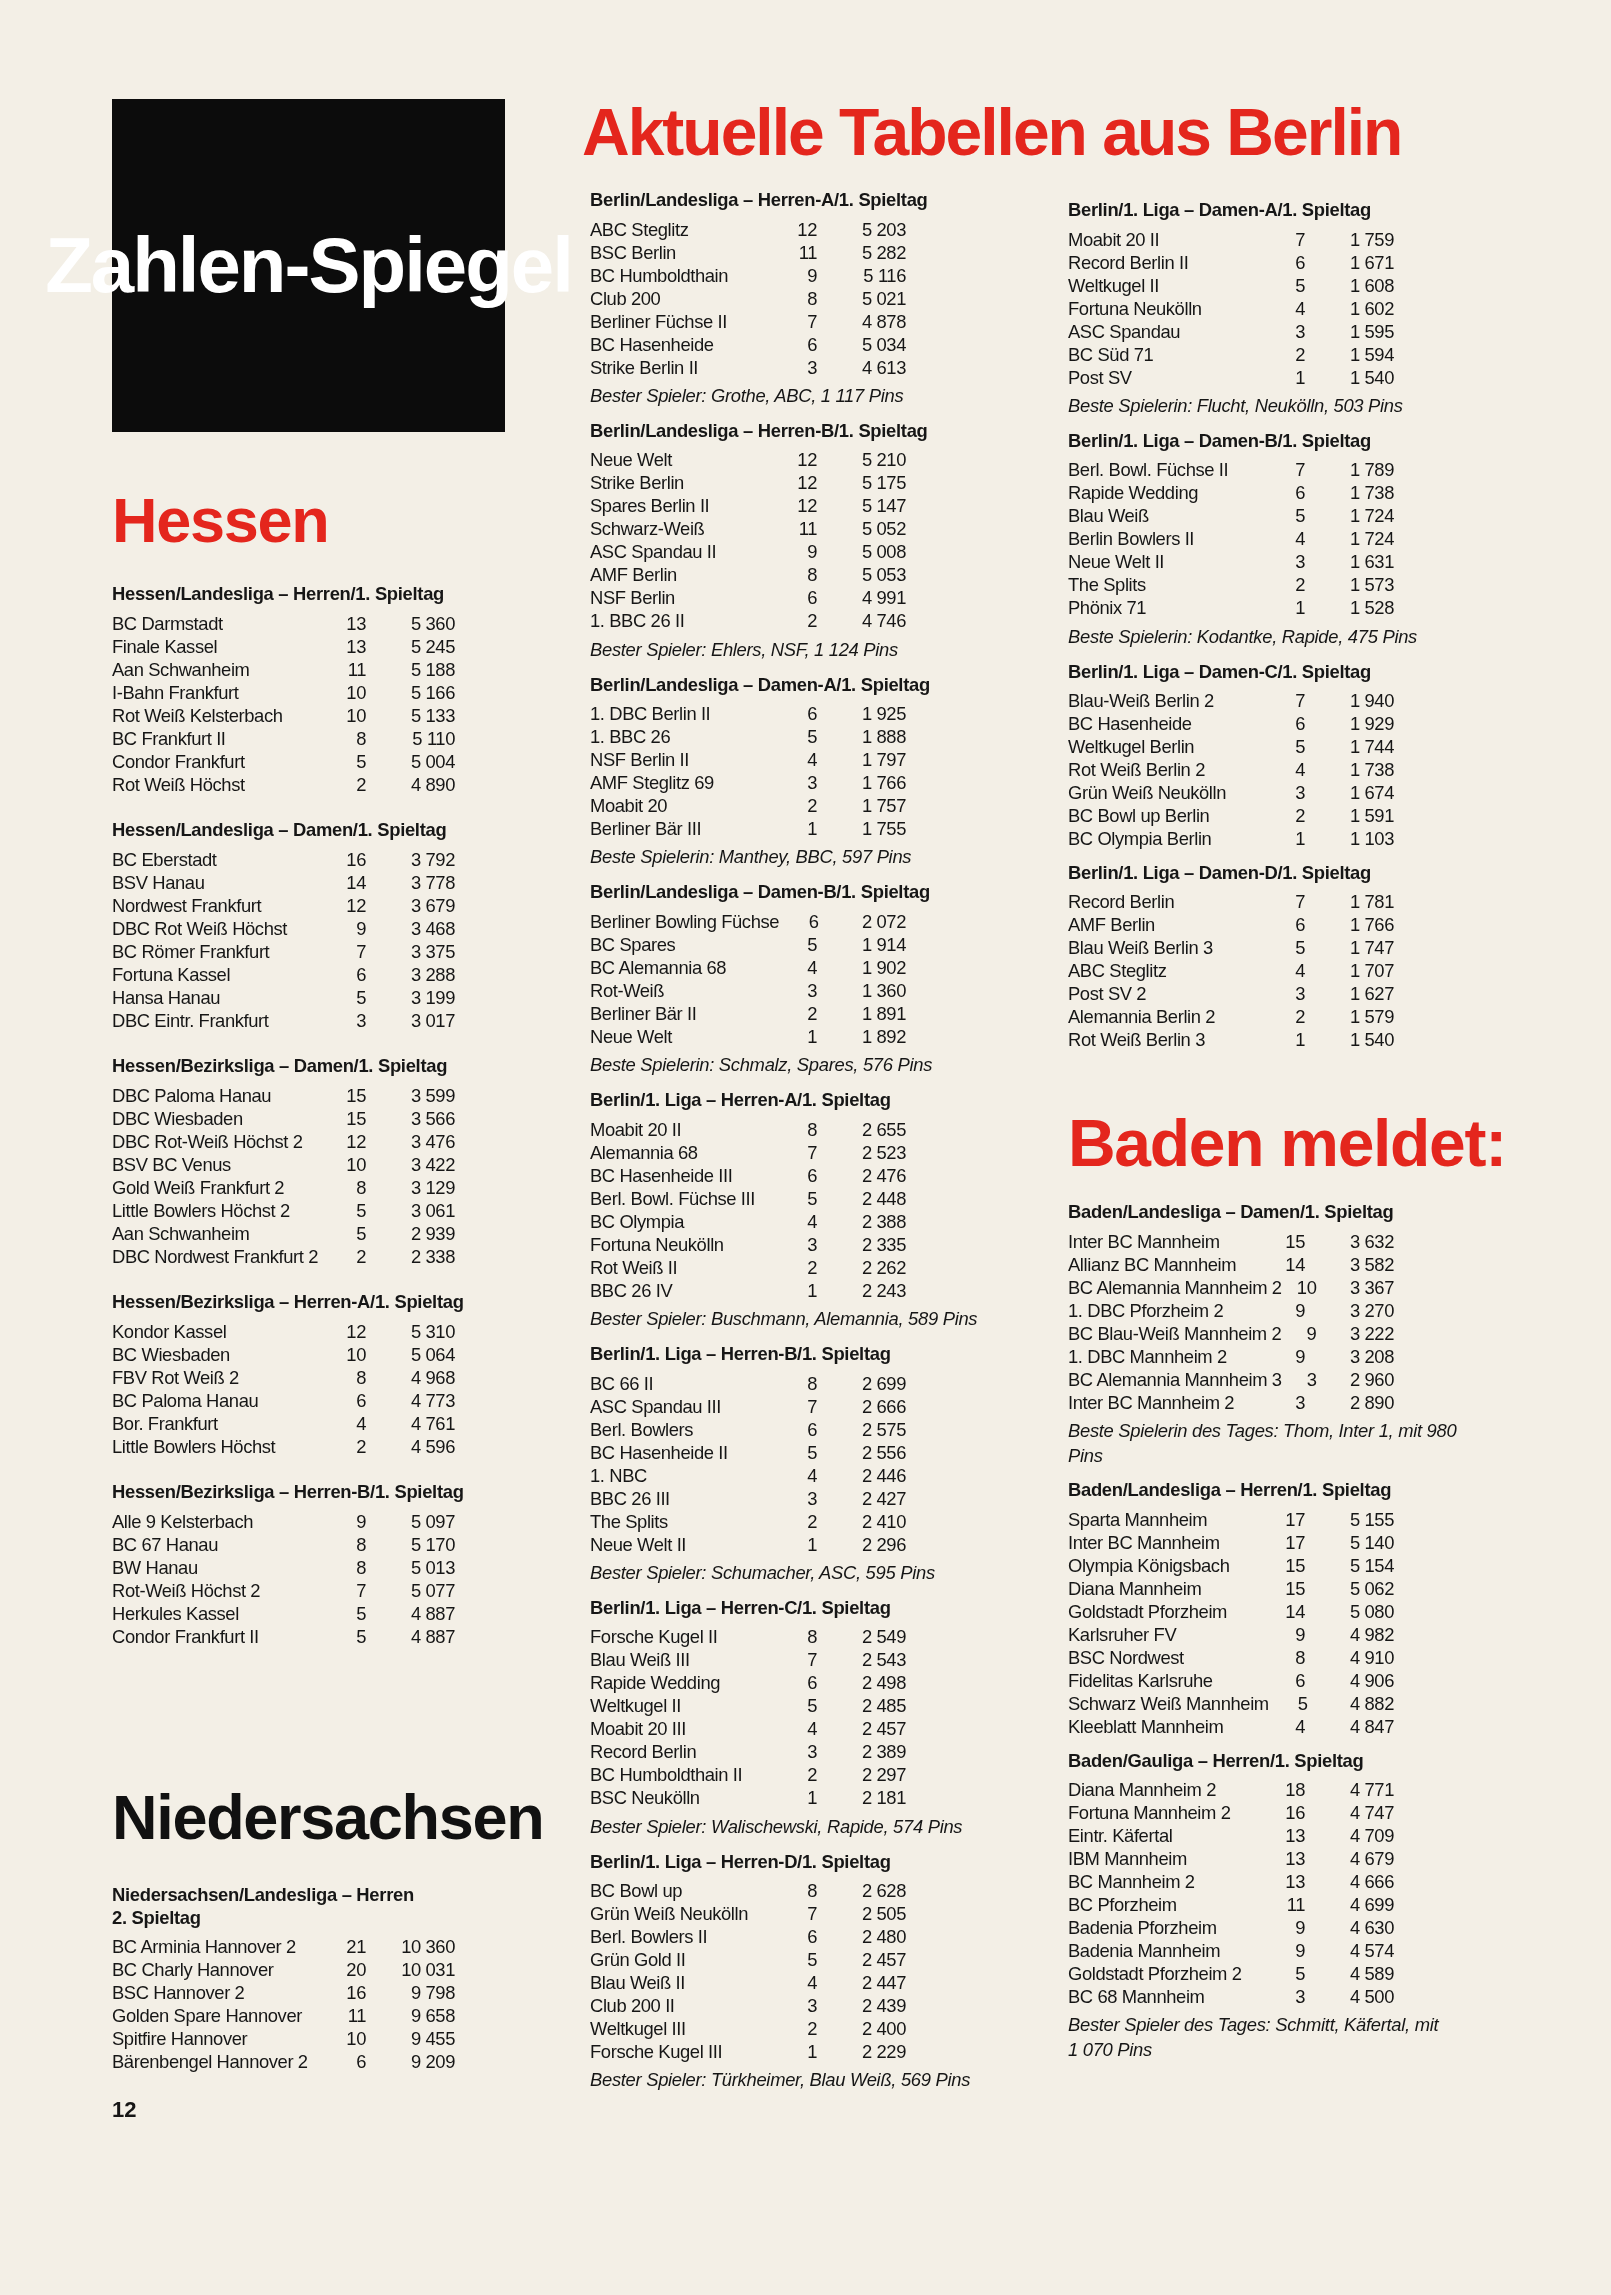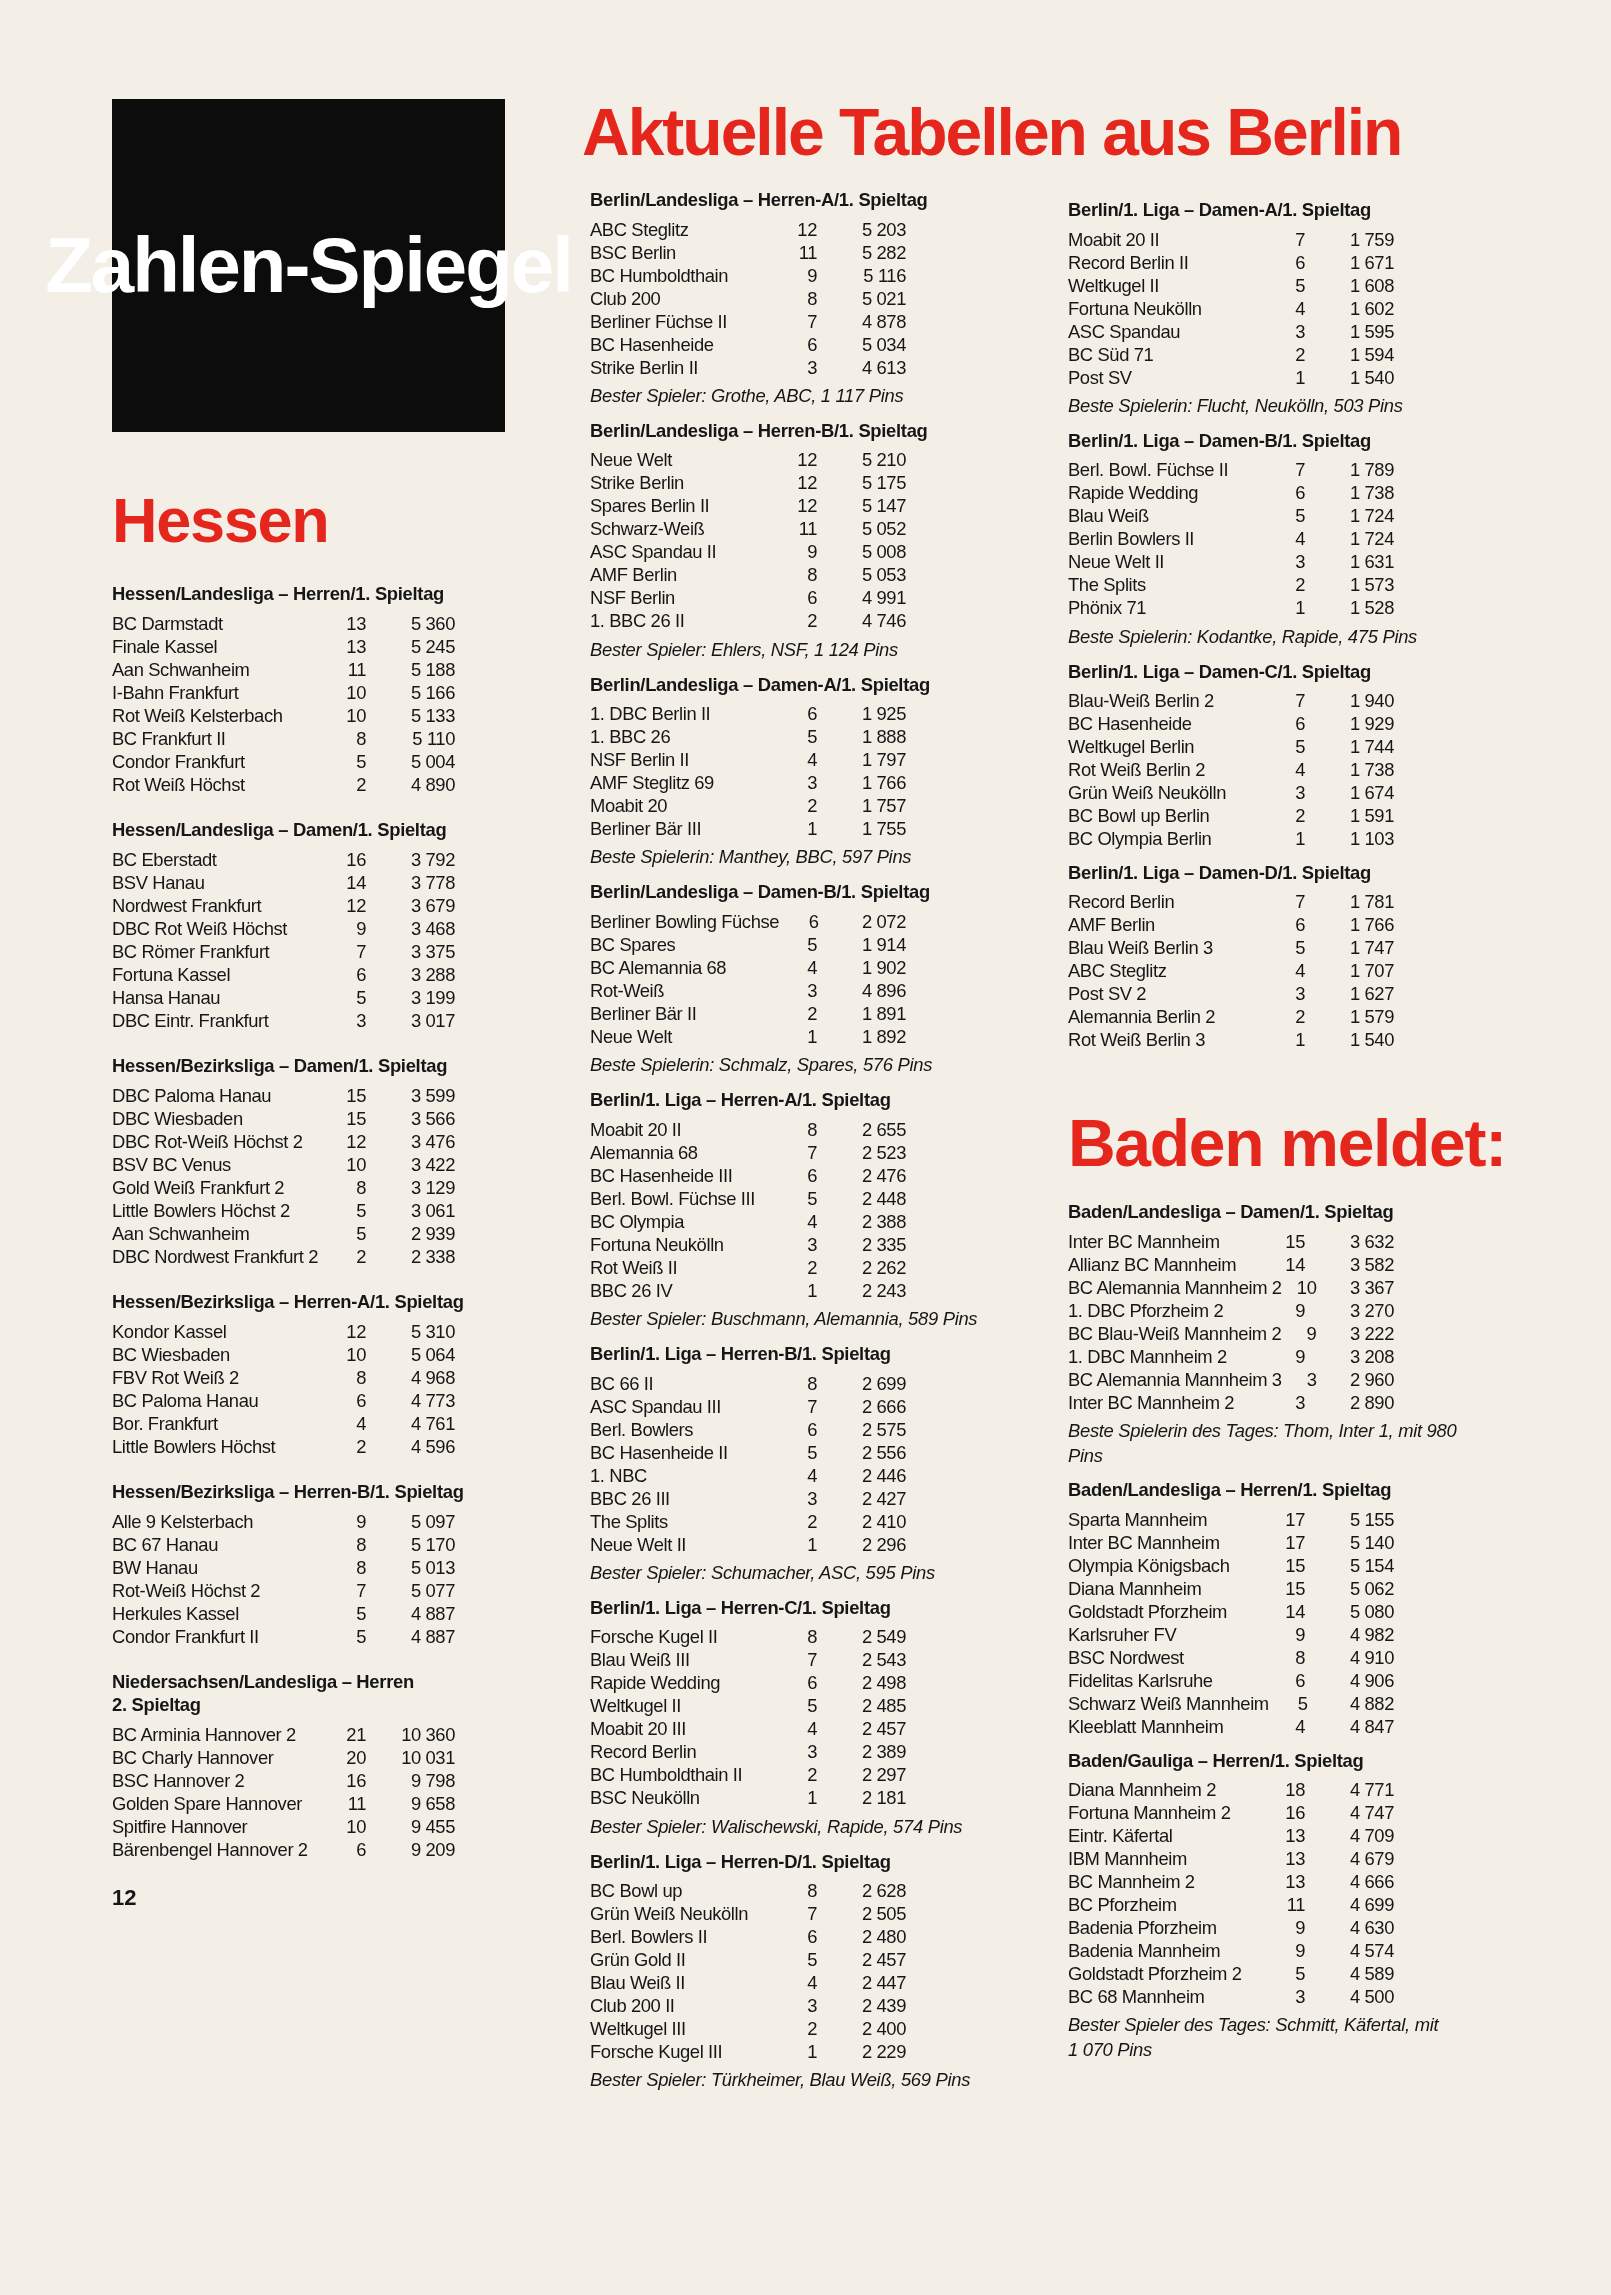--- a/index.html
+++ b/index.html
@@ -252,20 +252,21 @@
           <span class="pts">5</span>
           <span class="pins">4 887</span>
         </div>
         <div class="row">
           <span class="team">Condor Frankfurt II</span>
           <span class="pts">5</span>
           <span class="pins">4 887</span>
         </div>
       </section>
     </div>
+  <h2 class="display-title niedersachsen">Niedersachsen</h2>
   <div id="left-niedersachsen">
       <section class="section">
         <h3 class="sec-title tight">Niedersachsen/Landesliga – Herren</h3>
         <h3 class="sec-title">2. Spieltag</h3>
         <div class="row">
           <span class="team">BC Arminia Hannover 2</span>
           <span class="pts">21</span>
           <span class="pins">10 360</span>
         </div>
         <div class="row">
@@ -430,21 +431,21 @@
           <span class="pins">1 914</span>
         </div>
         <div class="row">
           <span class="team">BC Alemannia 68</span>
           <span class="pts">4</span>
           <span class="pins">1 902</span>
         </div>
         <div class="row">
           <span class="team">Rot-Weiß</span>
           <span class="pts">3</span>
-          <span class="pins">4 896</span>
+          <span class="pins">1 360</span>
         </div>
         <div class="row">
           <span class="team">Berliner Bär II</span>
           <span class="pts">2</span>
           <span class="pins">1 891</span>
         </div>
         <div class="row">
           <span class="team">Neue Welt</span>
           <span class="pts">1</span>
           <span class="pins">1 892</span>

